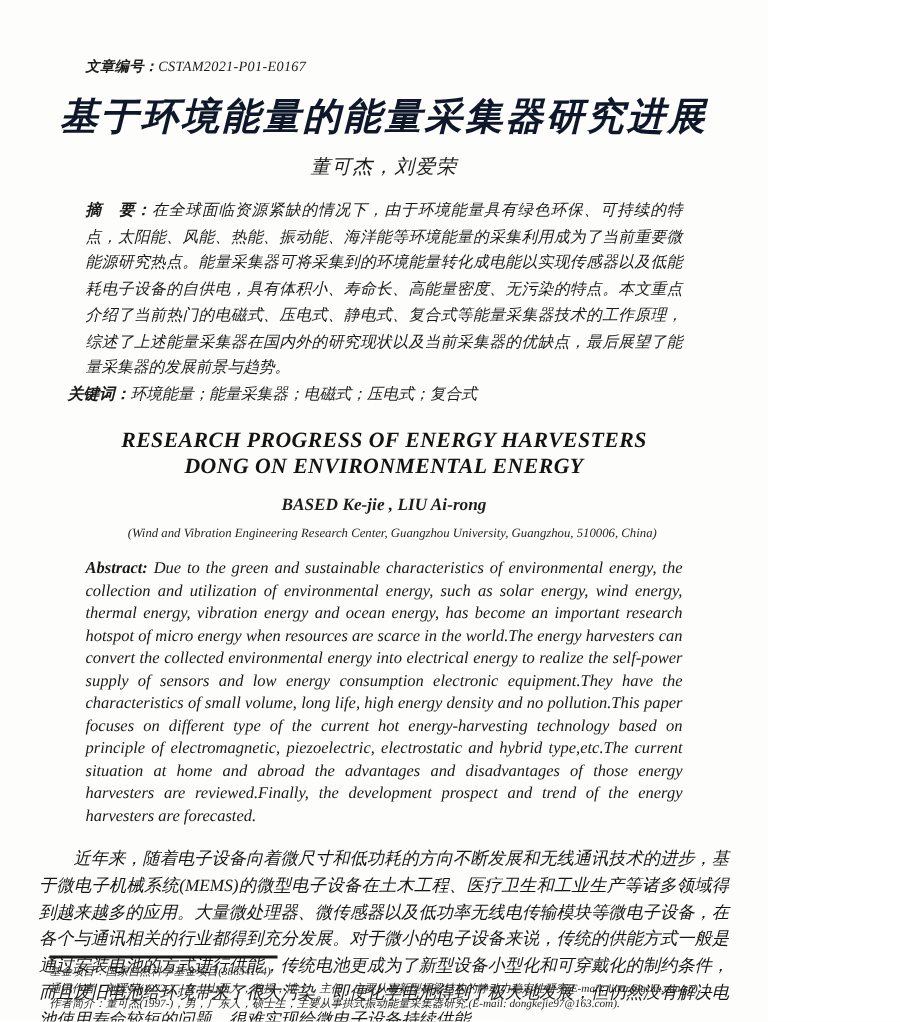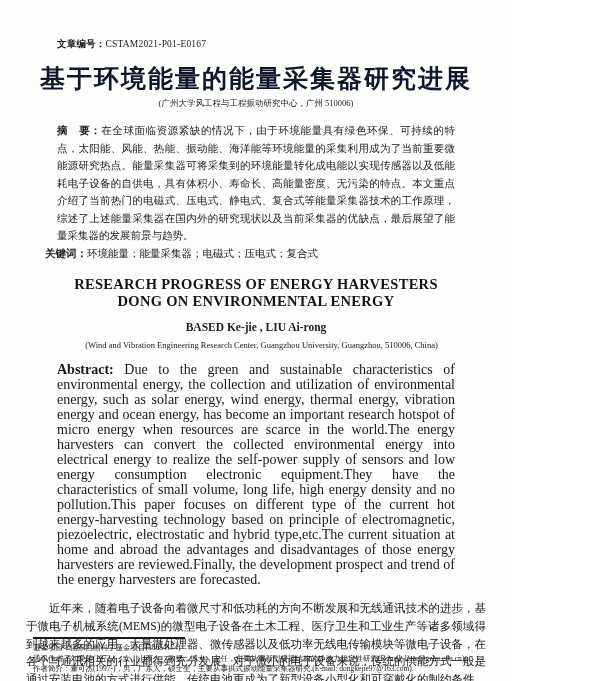--- a/index.html
+++ b/index.html
@@ -8,20 +8,21 @@
     background:#ffffff;
     font-family:"Liberation Serif", serif;
     color:#1d1d1d;
     overflow:hidden;
   }
   .page{
     position:relative;
     width:512px;height:681px;
     background:#fdfdfb;
     overflow:hidden;
+    font-style:italic;
   }
   .b{font-weight:bold;}
   .article-no{
     position:absolute;left:57px;top:38px;
     font-size:9.5px;letter-spacing:.2px;
     font-family:"Liberation Serif", serif;
   }
   .article-no .b{font-family:"Liberation Sans", sans-serif;}
   .title-zh{
     margin:62px 40px 0 40px;
@@ -64,21 +65,21 @@
   .authors-en{
     margin-top:10px;text-align:center;
     font-size:11.5px;line-height:14px;font-weight:700;
   }
   .aff-en{
     margin-top:6px;text-align:center;
     font-size:8.5px;line-height:11px;color:#222;padding-left:11px;
   }
   .abs-en{
     margin:11px 57px 0 57px;
-    font-size:14px;line-height:15px;
+    font-size:11px;line-height:15px;
     text-align:justify;color:#181818;
   }
   .kw-en{
     margin:0 57px;
     font-size:11px;line-height:17px;
     text-align:left;color:#181818;
   }
   .kw-en .b{letter-spacing:.2px;}
   .body-p{
     margin:0 26px;
@@ -102,22 +103,22 @@
 <body>
 
 <div class="page">
 
   <div class="article-no">
     <span class="b">文章编号：</span><span>CSTAM2021-P01-E0167</span>
   </div>
 
   <div class="title-zh">基于环境能量的能量采集器研究进展</div>
 
+  <div class="authors-zh">董可杰，刘爱荣</div>
 
-  <div class="aff-zh">(广州大学风工程与工程振动研究中心，广州 510006)</div>
 
   <p class="abs-zh"><span class="b">摘　要：</span><span>在全球面临资源紧缺的情况下，由于环境能量具有绿色环保、可持续的特点，太阳能、风能、热能、振动能、海洋能等环境能量的采集利用成为了当前重要微能源研究热点。能量采集器可将采集到的环境能量转化成电能以实现传感器以及低能耗电子设备的自供电，具有体积小、寿命长、高能量密度、无污染的特点。本文重点介绍了当前热门的电磁式、压电式、静电式、复合式等能量采集器技术的工作原理，综述了上述能量采集器在国内外的研究现状以及当前采集器的优缺点，最后展望了能量采集器的发展前景与趋势。</span></p>
 
   <p class="kw-zh"><span class="b">关键词：</span><span>环境能量；能量采集器；电磁式；压电式；复合式</span></p>
 
   <div class="title-en">RESEARCH PROGRESS OF ENERGY HARVESTERS DONG ON ENVIRONMENTAL ENERGY</div>
 
   <div class="authors-en">BASED Ke-jie , LIU Ai-rong</div>
 
   <div class="aff-en">(Wind and Vibration Engineering Research Center, Guangzhou University, Guangzhou, 510006, China)</div>

